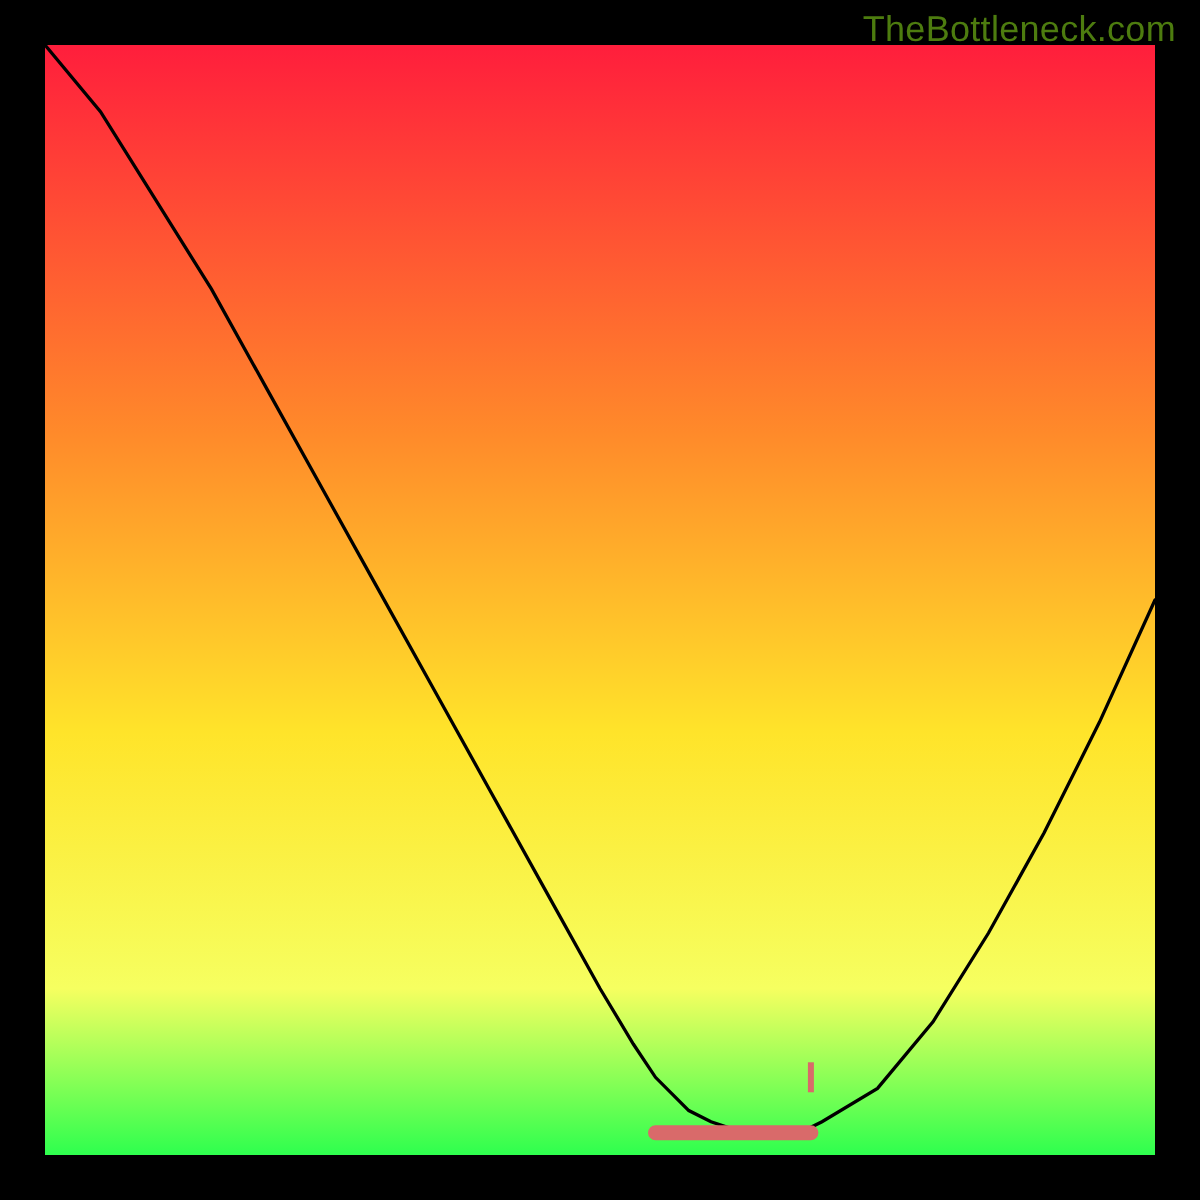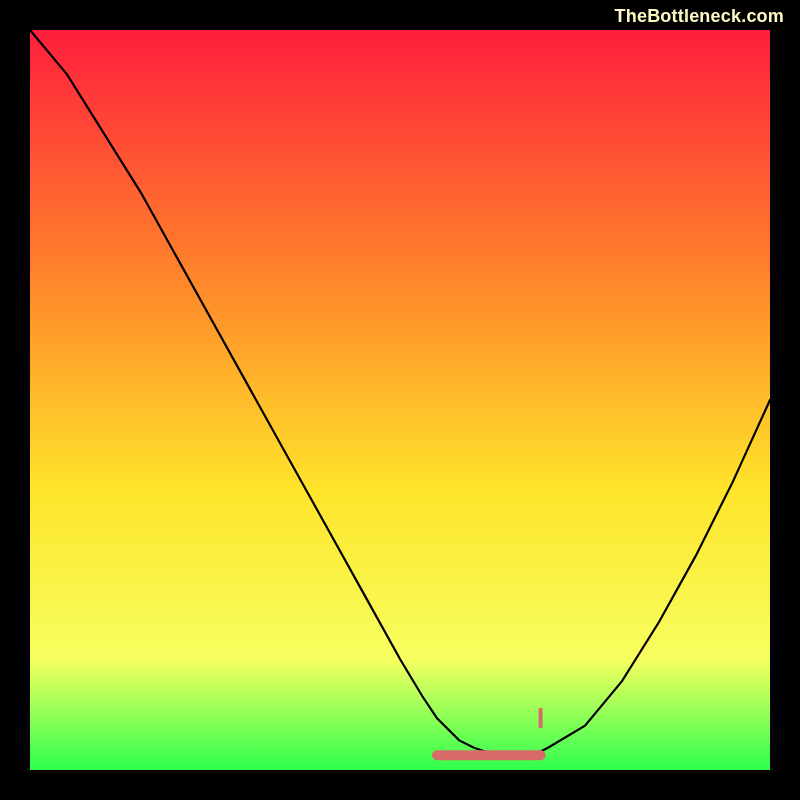--- a/index.html
+++ b/index.html
@@ -23,23 +23,23 @@
     position: absolute;
     left: 0;
     top: 0;
     width: 740px;
     height: 740px;
   }
   .watermark {
     position: absolute;
     top: 6px;
     right: 16px;
-    color: #fef9c3;
-    font-size: 18px;
-    font-weight: 700;
+    color: #4d7c0f;
+    font-size: 24px;
+    font-weight: 400;
     letter-spacing: 0.2px;
   }
   svg { display: block; }
 </style>
 </head>
 <body>
 
 <div class="frame">
   <svg class="plot" viewBox="0 0 740 740">
     <defs>

